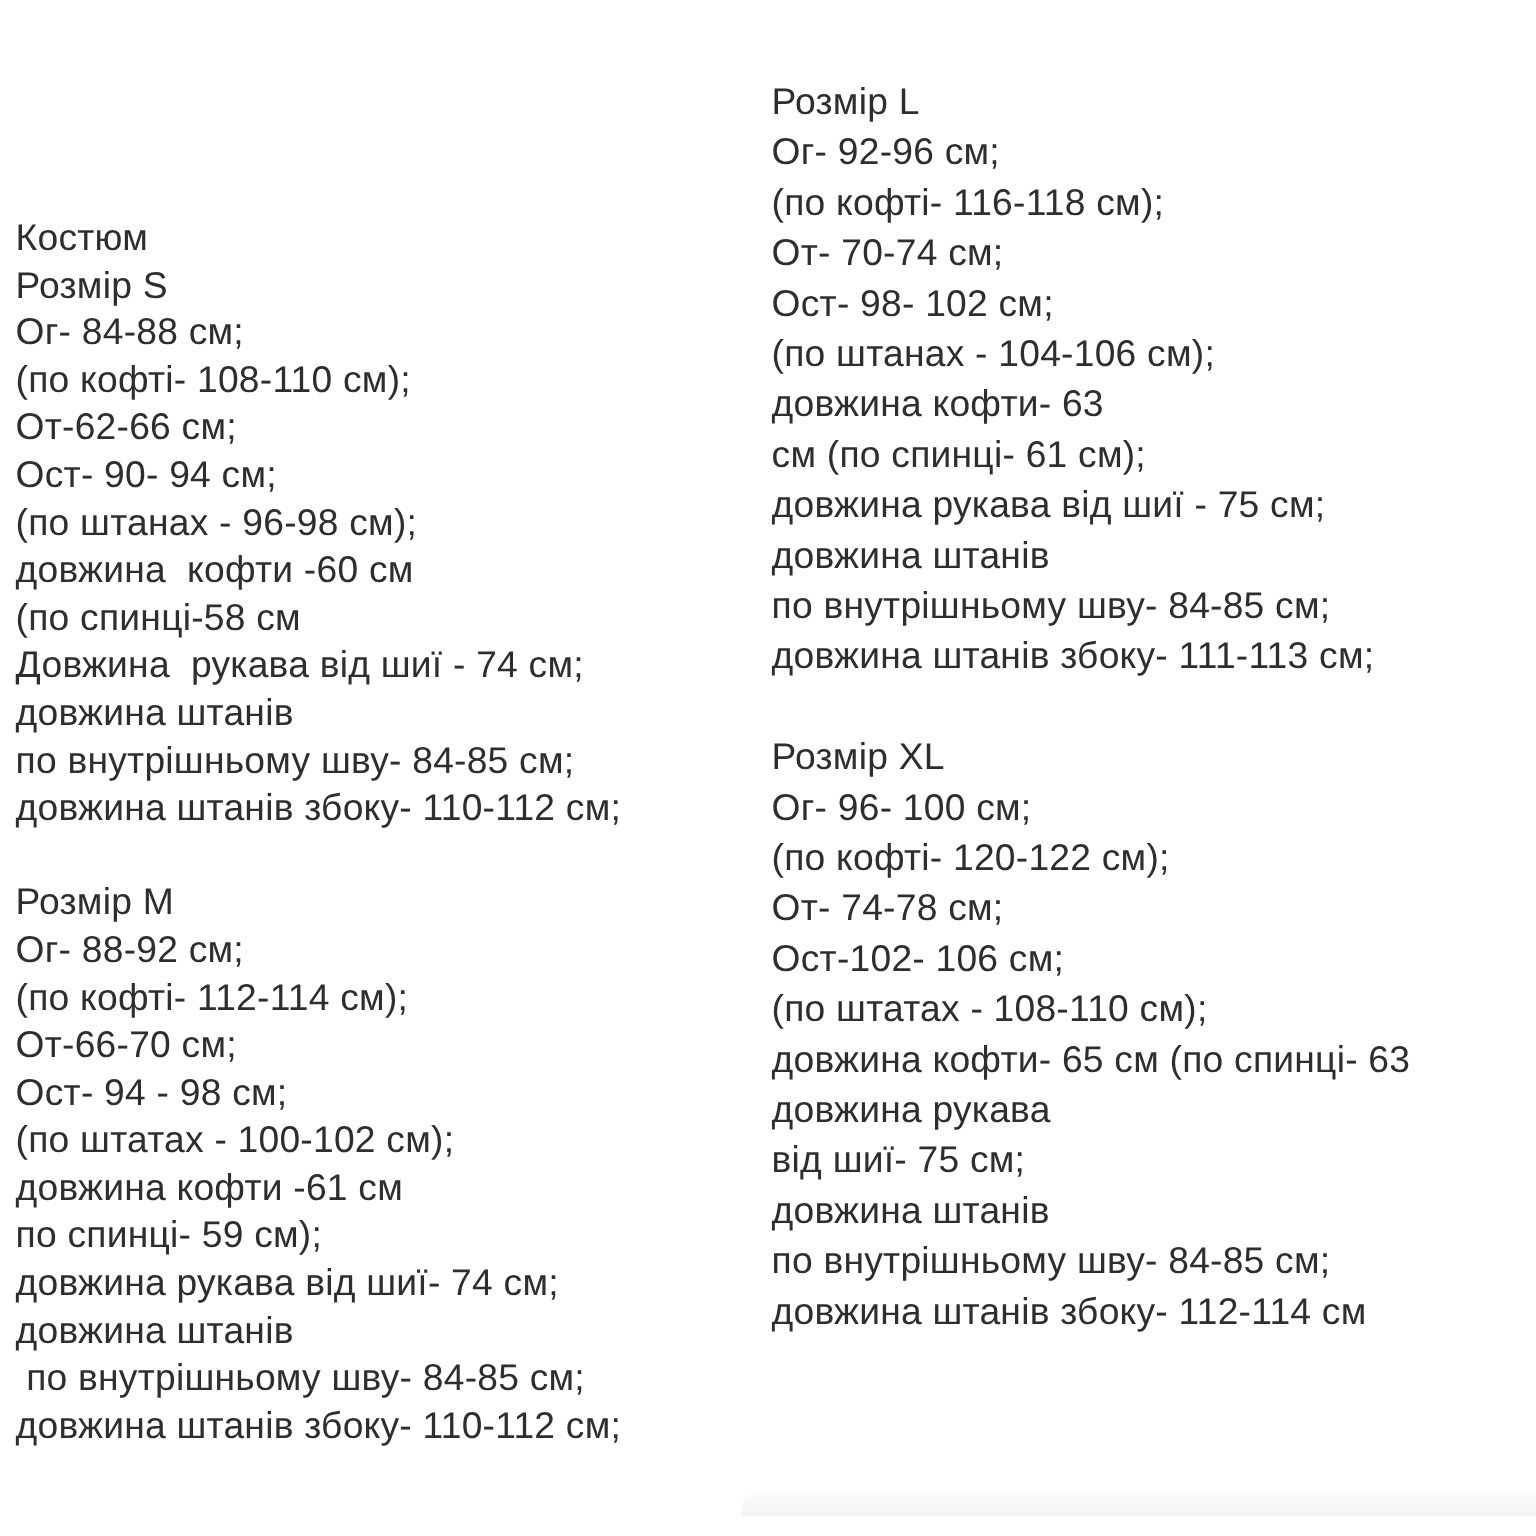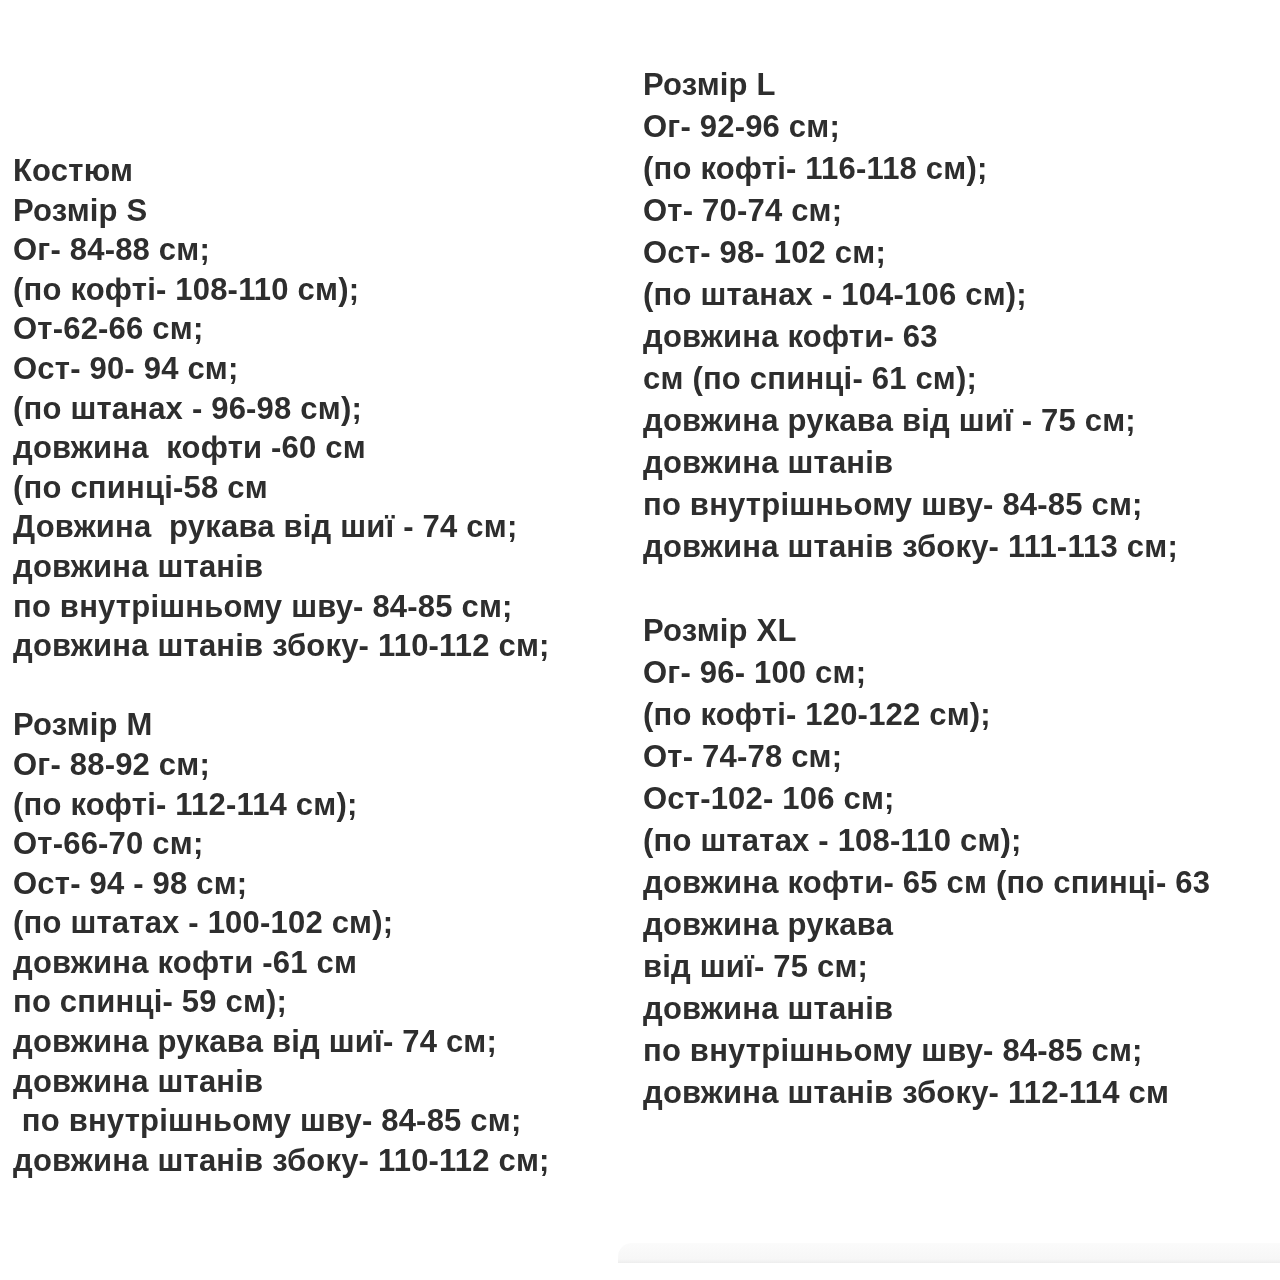--- a/index.html
+++ b/index.html
@@ -14,25 +14,24 @@
     background: #ffffff;
     overflow: hidden;
     font-family: "Liberation Sans", sans-serif;
     color: #2e2e2e;
   }
   .col {
     position: absolute;
     font-size: 31px;
     white-space: pre;
     letter-spacing: 0.2px;
-    font-weight: bold;
   }
   .col-left {
     left: 13px;
-    top: 151px;
+    top: 178px;
     width: 622px;
   }
   .col-left .line {
     height: 39.6px;
     line-height: 39.6px;
   }
   .col-right {
     left: 643px;
     top: 64px;
     width: 637px;

